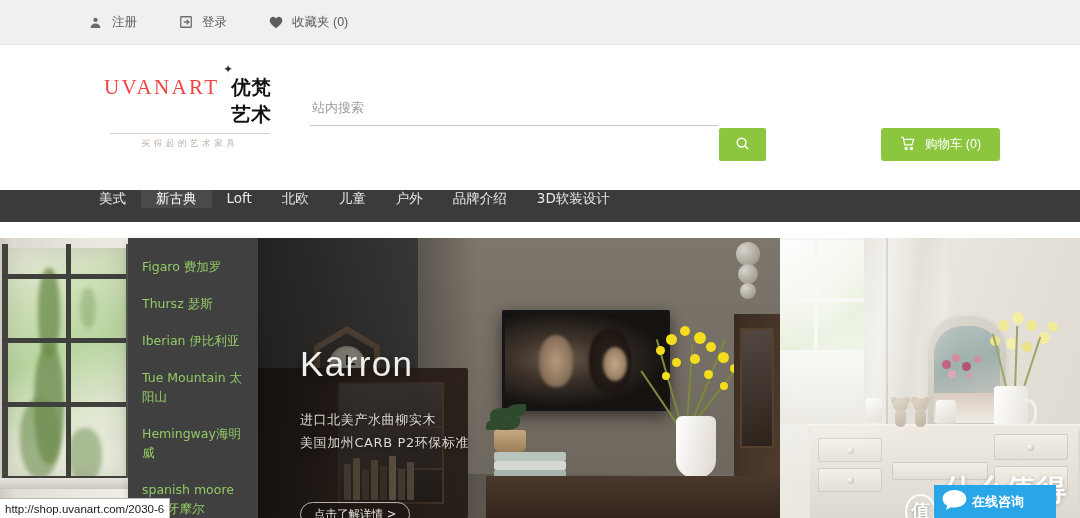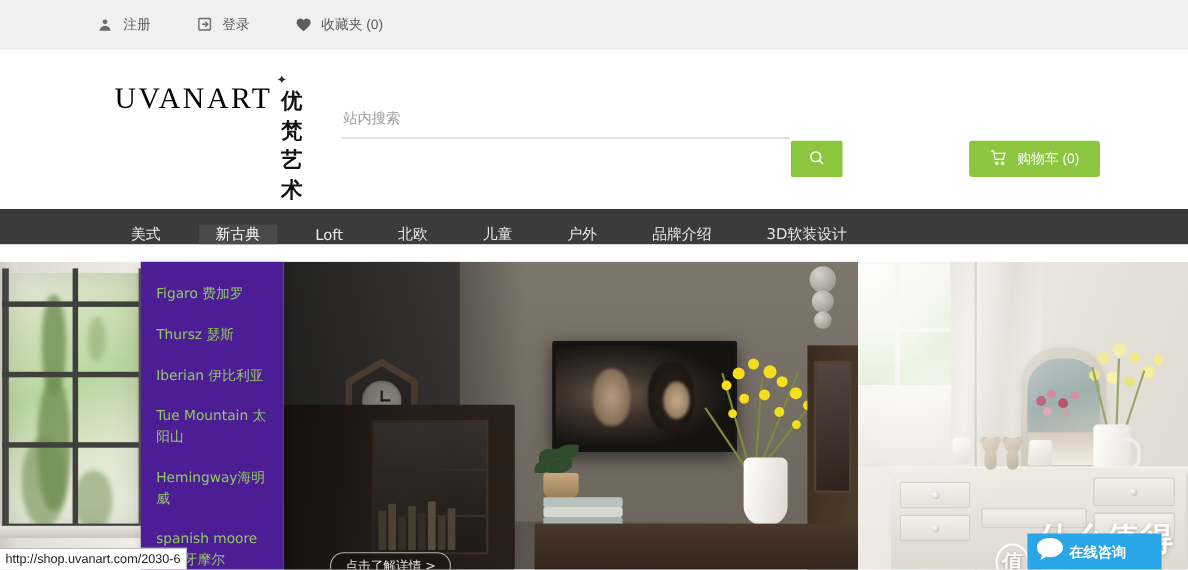--- a/index.html
+++ b/index.html
@@ -25,21 +25,21 @@
   .top-link .ic { display:flex; align-items:center; justify-content:center; width:15px; height:15px; }
   .top-link .ic svg { display:block; }
 
   
   .header { position:absolute; top:45px; left:0; width:1080px; height:145px; background:#fff; }
 
   .logo { position:absolute; left:104px; top:29px; width:172px; text-align:center; cursor:pointer; }
   .logo-row { display:flex; align-items:baseline; justify-content:center; gap:7px; }
   .logo-en {
     font-family:"Liberation Serif","DejaVu Serif",serif;
-    font-size:27px; letter-spacing:2.4px; color:#000000; font-weight:400;
+    font-size:21px; letter-spacing:2.4px; color:#ef4444; font-weight:400;
   }
   .logo-cn-wrap { position:relative; display:inline-block; }
   .logo-cn {
     font-family:"DejaVu Sans",sans-serif; font-size:19.5px; font-weight:700;
     color:#121212; letter-spacing:.4px;
   }
   .logo-spark {
     position:absolute; left:-3px; top:-9px; font-size:10px; color:#2a2a2a;
     transform:scale(1.15); line-height:1;
   }
@@ -66,21 +66,21 @@
     position:absolute; left:881px; top:83px; width:119px; height:33px;
     background:#8cc63f; border:none; border-radius:3px; cursor:pointer;
     display:flex; align-items:center; justify-content:center; gap:9px;
     color:#fff; font-size:12.5px;
     font-family:"Liberation Sans","DejaVu Sans",sans-serif;
   }
 
   
   .nav {
     position:absolute; top:190px; left:0; width:1080px; height:32px;
-    background:#3b3b3b; display:flex; align-items:flex-end;gap:20px;
+    background:#3b3b3b; display:flex; align-items:flex-start;
   }
   .nav-spacer { width:84px; flex:0 0 84px; }
   .nav-item {
     display:flex; align-items:center; padding:0 15px;
     color:#e8e8e8; font-size:13.5px; cursor:pointer; white-space:nowrap;
     font-family:"DejaVu Sans",sans-serif;
   }
   .nav-item.active { background:#4a4a4a; color:#ffffff; }
 
   
@@ -232,21 +232,21 @@
   .hero-cta {
     position:absolute; left:300px; top:502px; z-index:6;
     border:1px solid #b7b2aa; border-radius:13px; padding:4px 13px;
     color:#e6e2dc; font-size:11.5px; background:rgba(0,0,0,.16);
     cursor:pointer; white-space:nowrap; font-family:"DejaVu Sans",sans-serif;
   }
 
   
   .dropdown {
     position:absolute; left:128px; top:238px; width:130px; height:280px; z-index:30;
-    background:#4c1d95; box-shadow:0 2px 7px rgba(0,0,0,.17); padding:10px 0 0 0; overflow:hidden;
+    background:#404040; box-shadow:0 2px 7px rgba(0,0,0,.17); padding:10px 0 0 0; overflow:hidden;
   }
   .dd-item {
     padding:9px 13px 9px 14px; font-size:12.5px; color:#93c965; line-height:19px;
     cursor:pointer; font-family:"DejaVu Sans",sans-serif;
   }
 
   
   .wm {
     position:absolute; left:905px; top:470px; z-index:40;
     display:flex; align-items:center; gap:7px; pointer-events:none;
@@ -549,20 +549,27 @@
         <div class="pr-bear-e" style="left:-1px;"></div>
           <div class="pr-bear-e" style="left:11px;"></div>
         <div class="pr-bear-h"></div>
           <div class="pr-bear-b"></div>
       </div>
       <div class="pr-jar" style="left:86px;top:160px;"></div>
       <div class="pr-jar" style="left:156px;top:162px;width:20px;height:24px;"></div>
       <div class="pr-glow"></div>
     </div>
 
+    <div class="hero-text">
+      <div class="hero-title">Karron</div>
+      <div class="hero-sub">
+        <div>进口北美产水曲柳实木</div>
+        <div>美国加州CARB P2环保标准</div>
+      </div>
+    </div>
 
   </div>
 
   <div class="hero-cta">点击了解详情 &gt;</div>
 
   <div class="dropdown">
     <div class="dd-item">Figaro 费加罗</div>
     <div class="dd-item">Thursz 瑟斯</div>
     <div class="dd-item">Iberian 伊比利亚</div>
     <div class="dd-item">Tue Mountain 太阳山</div>

